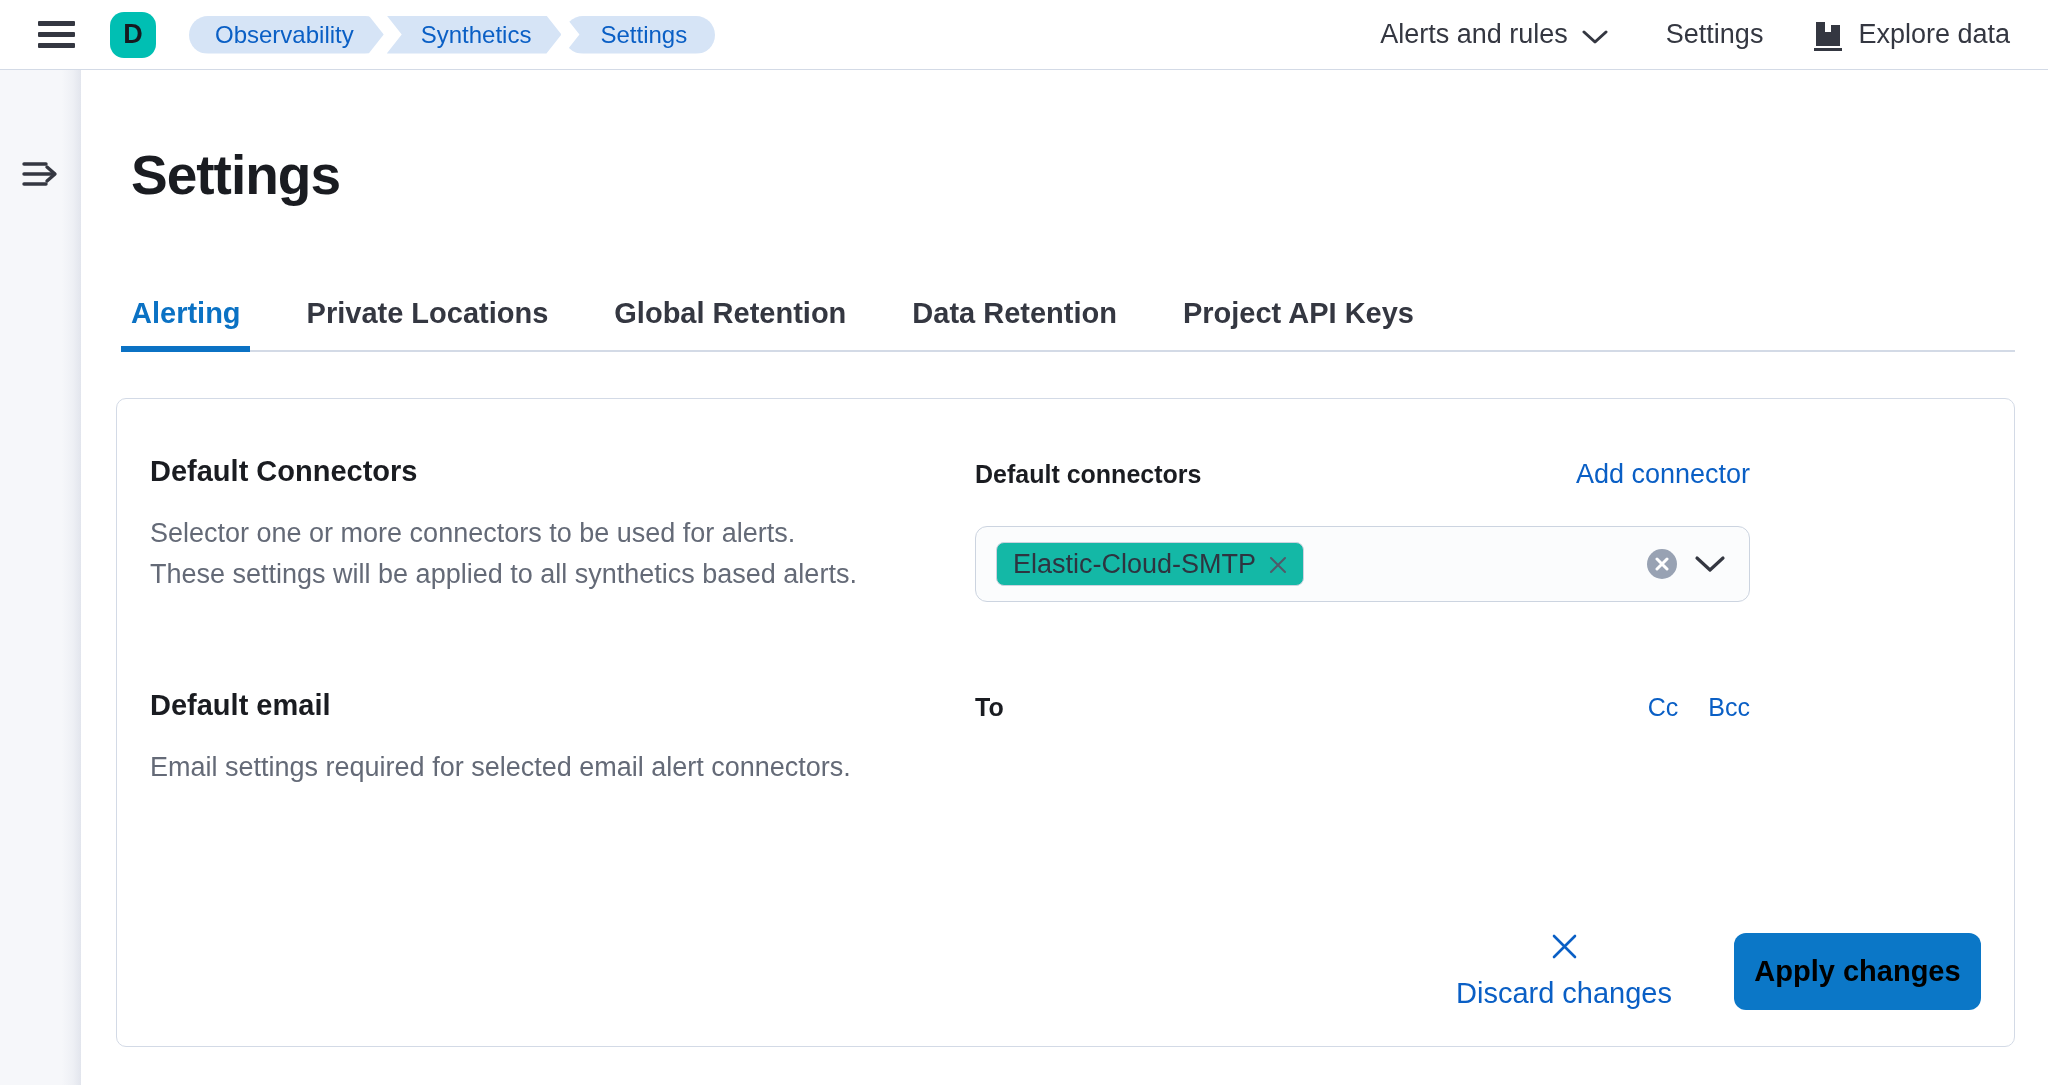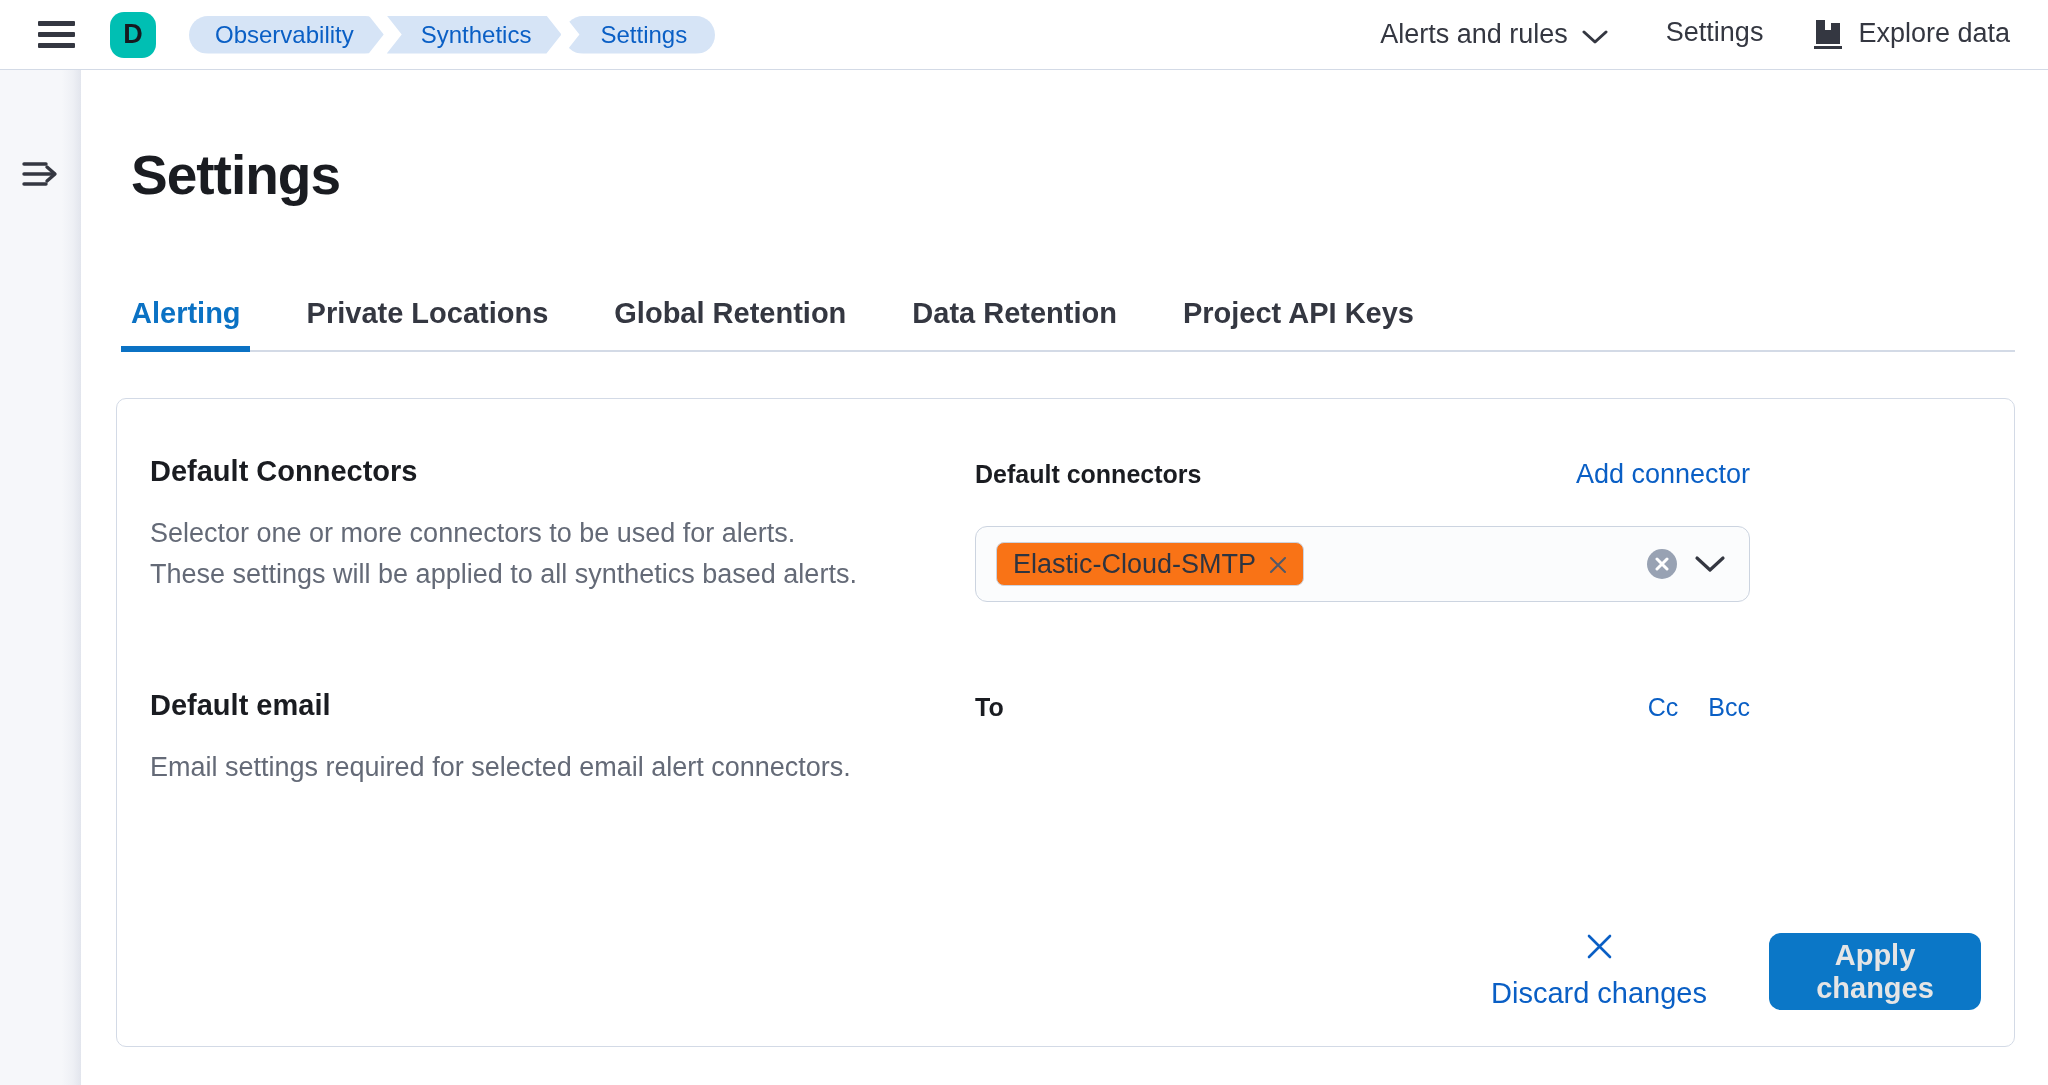--- a/index.html
+++ b/index.html
@@ -36,21 +36,21 @@
   }
   .crumb.mid {
     padding:0 30px 0 34px;
     clip-path: polygon(0 0, calc(100% - 15px) 0, 100% 50%, calc(100% - 15px) 100%, 0 100%, 15px 50%);
   }
   .crumb.last {
     border-radius:19px; padding:0 28px 0 36px;
     clip-path: polygon(0 0, 100% 0, 100% 100%, 0 100%, 15px 50%);
   }
 
-  .header-right { margin-left:auto; margin-right:38px; display:flex; align-items:flex-start; font-size:27px; color:#343741; }
+  .header-right { margin-left:auto; margin-right:38px; display:flex; align-items:center; font-size:27px; color:#343741; }
   .hdr-item { display:flex; align-items:center; cursor:pointer; white-space:nowrap; }
   .hdr-item .chev { margin-left:14px; margin-top:4px; }
   .hdr-gap-lg { margin-left:58px; }
   .hdr-gap-md { margin-left:50px; }
   .hdr-icon { margin-right:15px; display:flex; }
 
   
   .side-rail {
     position:absolute; top:70px; left:0; bottom:0; width:81px;
     background:linear-gradient(to right,#f6f7fa 0%,#f6f7fa 76%,#eef0f5 90%,#e2e5ed 100%);
@@ -98,36 +98,36 @@
   .link { color:#0a5fc5; cursor:pointer; }
   .add-link { font-size:27px; font-weight:500; }
   .cc-links { display:flex; gap:30px; font-size:25px; font-weight:500; }
 
   .combobox {
     margin-top:36px; height:76px; background:#fbfcfd;
     border:1px solid #ccd4e0; border-radius:12px;
     display:flex; align-items:center; padding:0 22px 0 20px; cursor:text;
   }
   .cb-badge {
-    height:44px; background:#f97316; border:1px solid #ccd3df; border-radius:8px;
+    height:44px; background:#14b8a6; border:1px solid #ccd3df; border-radius:8px;
     padding:0 16px; display:flex; align-items:center; gap:13px;
     font-size:27px; color:#2e3440; white-space:nowrap; cursor:default;
   }
   .badge-x { display:flex; cursor:pointer; margin-top:2px; }
   .cb-clear {
     margin-left:auto; width:30px; height:30px; border-radius:50%; flex:none;
     background:#98a2b3; display:flex; align-items:center; justify-content:center; cursor:pointer;
   }
   .cb-caret { margin-left:16px; display:flex; cursor:pointer; }
 
   .actions { position:absolute; right:33px; bottom:36px; display:flex; align-items:center; }
   .discard { display:flex; align-items:center; gap:17px; font-size:29px; font-weight:500; color:#0a5fc5; cursor:pointer;flex-direction:column; }
   .apply-btn {
-    margin-left:62px; width:212px; height:77px; border:none; border-radius:12px;
-    background:#0b77c7; color:#e5e5e5; font-size:29px; font-weight:700;
+    margin-left:62px; width:247px; height:77px; border:none; border-radius:12px;
+    background:#0b77c7; color:#000000; font-size:29px; font-weight:700;
     font-family:"Liberation Sans", sans-serif; display:flex; align-items:center; justify-content:center;
     cursor:pointer;
   }
 </style>
 </head>
 <body>
 
 <div class="header">
   <div class="hamburger">
     <div></div>

